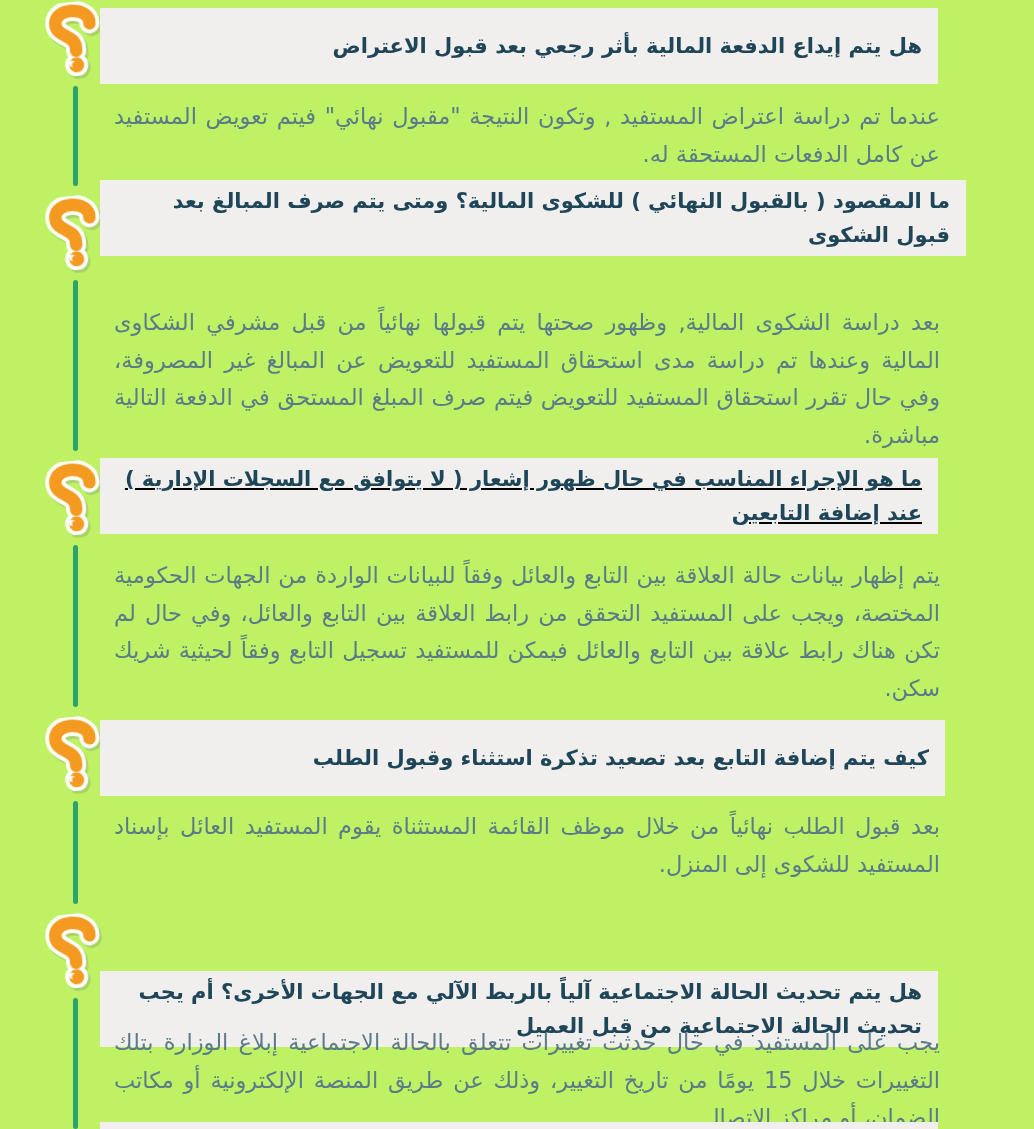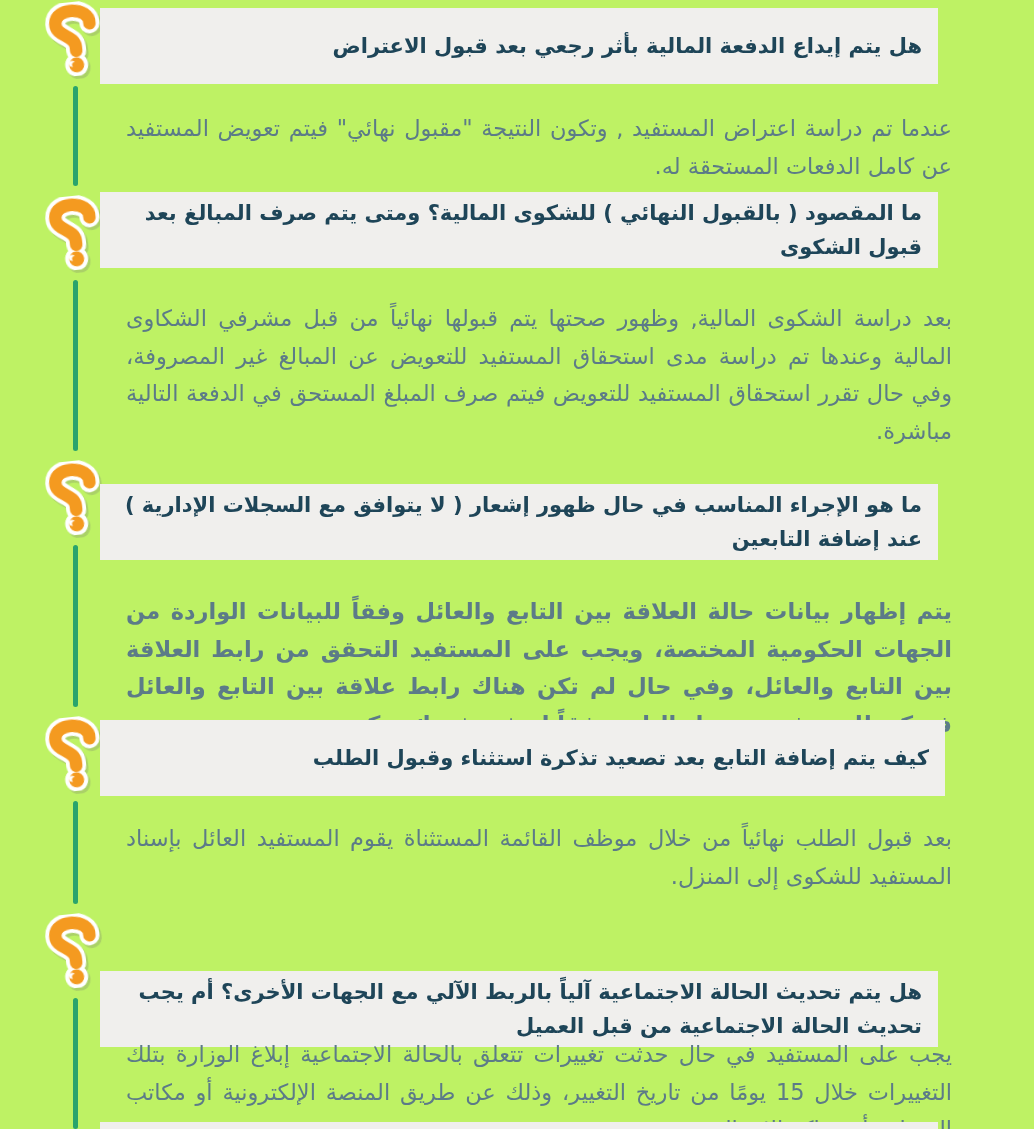--- a/index.html
+++ b/index.html
@@ -52,21 +52,21 @@
     font-weight:bold;
     color:#1E4558;
     text-align:right;
   }
 
   
   .answer {
     position:absolute;
     left:110px;
     width:826px;
-    margin:16px;
+    margin:4px;
     font-size:22.5px;
     line-height:37.5px;
     color:#5C7B88;
     text-align:justify;
   }
 
   .q-bar.partial { top:1122px; height:7px; }
 </style>
 </head>
 <body>
@@ -104,43 +104,43 @@
         <g transform="scale(-1,1) translate(-66,0)">
           <path d="M16 23 C14 6 49 3 50 20 C51 33 32 33 32 45 L32 49" fill="none" stroke="#ffffff" stroke-width="20" stroke-linecap="round"></path>
           <circle cx="33" cy="63" r="11.5" fill="#ffffff"></circle>
           <path d="M16 23 C14 6 49 3 50 20 C51 33 32 33 32 45 L32 49" fill="none" stroke="#F49A20" stroke-width="12.5" stroke-linecap="round"></path>
           <circle cx="33" cy="63" r="7.5" fill="#F49A20"></circle>
           <circle cx="37.5" cy="61.5" r="3" fill="#ffffff"></circle>
           <circle cx="35" cy="62.5" r="2.6" fill="#F49A20"></circle>
         </g>
       </svg>
     </div>
-    <div class="q-bar" style="top:192px;">
+    <div class="q-bar" style="top:180px;padding-left:28px;">
       <h2>ما المقصود ( بالقبول النهائي ) للشكوى المالية؟ ومتى يتم صرف المبالغ بعد قبول الشكوى</h2>
     </div>
-    <p class="answer" style="top:284px;">بعد دراسة الشكوى المالية, وظهور صحتها يتم قبولها نهائياً من قبل مشرفي الشكاوى المالية وعندها تم دراسة مدى استحقاق المستفيد للتعويض عن المبالغ غير المصروفة، وفي حال تقرر استحقاق المستفيد للتعويض فيتم صرف المبلغ المستحق في الدفعة التالية مباشرة.</p>
+    <p class="answer" style="top:300px;">بعد دراسة الشكوى المالية, وظهور صحتها يتم قبولها نهائياً من قبل مشرفي الشكاوى المالية وعندها تم دراسة مدى استحقاق المستفيد للتعويض عن المبالغ غير المصروفة، وفي حال تقرر استحقاق المستفيد للتعويض فيتم صرف المبلغ المستحق في الدفعة التالية مباشرة.</p>
   </section>
 
   <section>
     <div class="q-icon" style="top:461px;">
       <svg viewBox="0 0 66 74" aria-hidden="true">
         <g transform="scale(-1,1) translate(-66,0)">
           <path d="M16 23 C14 6 49 3 50 20 C51 33 32 33 32 45 L32 49" fill="none" stroke="#ffffff" stroke-width="20" stroke-linecap="round"></path>
           <circle cx="33" cy="63" r="11.5" fill="#ffffff"></circle>
           <path d="M16 23 C14 6 49 3 50 20 C51 33 32 33 32 45 L32 49" fill="none" stroke="#F49A20" stroke-width="12.5" stroke-linecap="round"></path>
           <circle cx="33" cy="63" r="7.5" fill="#F49A20"></circle>
           <circle cx="37.5" cy="61.5" r="3" fill="#ffffff"></circle>
           <circle cx="35" cy="62.5" r="2.6" fill="#F49A20"></circle>
         </g>
       </svg>
     </div>
-    <div class="q-bar" style="top:484px;">
+    <div class="q-bar" style="top:458px;text-decoration:underline;">
       <h2>ما هو الإجراء المناسب في حال ظهور إشعار ( لا يتوافق مع السجلات الإدارية ) عند إضافة التابعين</h2>
     </div>
-    <p class="answer" style="top:577px;font-weight:bold;">يتم إظهار بيانات حالة العلاقة بين التابع والعائل وفقاً للبيانات الواردة من الجهات الحكومية المختصة، ويجب على المستفيد التحقق من رابط العلاقة بين التابع والعائل، وفي حال لم تكن هناك رابط علاقة بين التابع والعائل فيمكن للمستفيد تسجيل التابع وفقاً لحيثية شريك سكن.</p>
+    <p class="answer" style="top:553px;">يتم إظهار بيانات حالة العلاقة بين التابع والعائل وفقاً للبيانات الواردة من الجهات الحكومية المختصة، ويجب على المستفيد التحقق من رابط العلاقة بين التابع والعائل، وفي حال لم تكن هناك رابط علاقة بين التابع والعائل فيمكن للمستفيد تسجيل التابع وفقاً لحيثية شريك سكن.</p>
   </section>
 
   <section>
     <div class="q-icon" style="top:717px;">
       <svg viewBox="0 0 66 74" aria-hidden="true">
         <g transform="scale(-1,1) translate(-66,0)">
           <path d="M16 23 C14 6 49 3 50 20 C51 33 32 33 32 45 L32 49" fill="none" stroke="#ffffff" stroke-width="20" stroke-linecap="round"></path>
           <circle cx="33" cy="63" r="11.5" fill="#ffffff"></circle>
           <path d="M16 23 C14 6 49 3 50 20 C51 33 32 33 32 45 L32 49" fill="none" stroke="#F49A20" stroke-width="12.5" stroke-linecap="round"></path>
           <circle cx="33" cy="63" r="7.5" fill="#F49A20"></circle>

